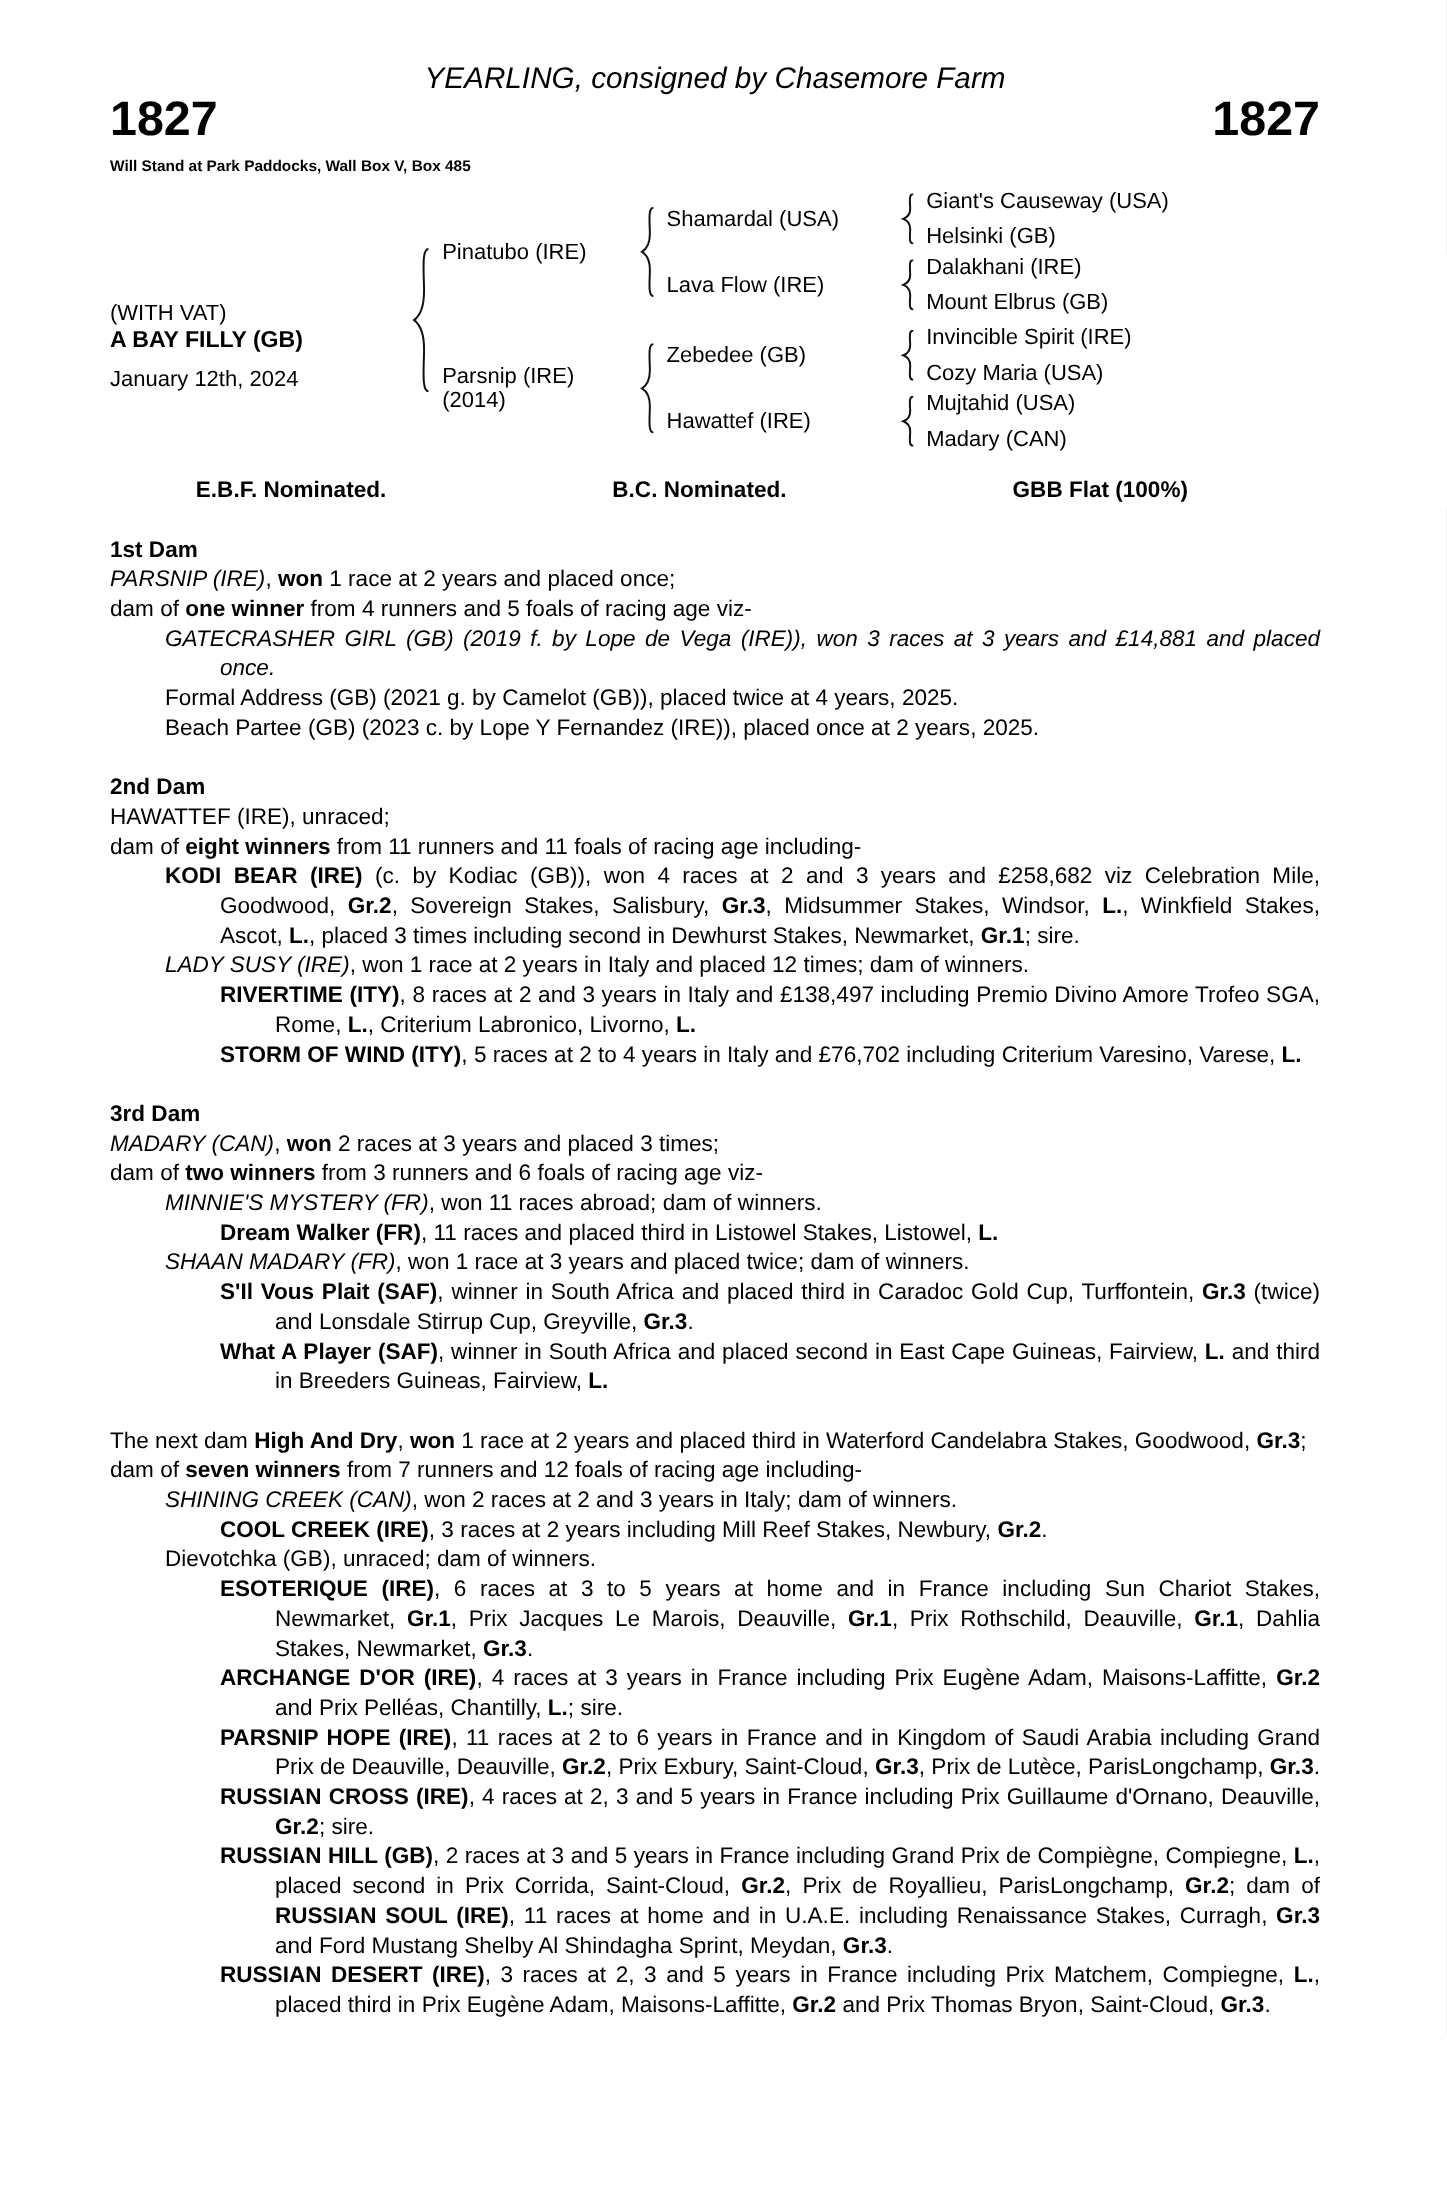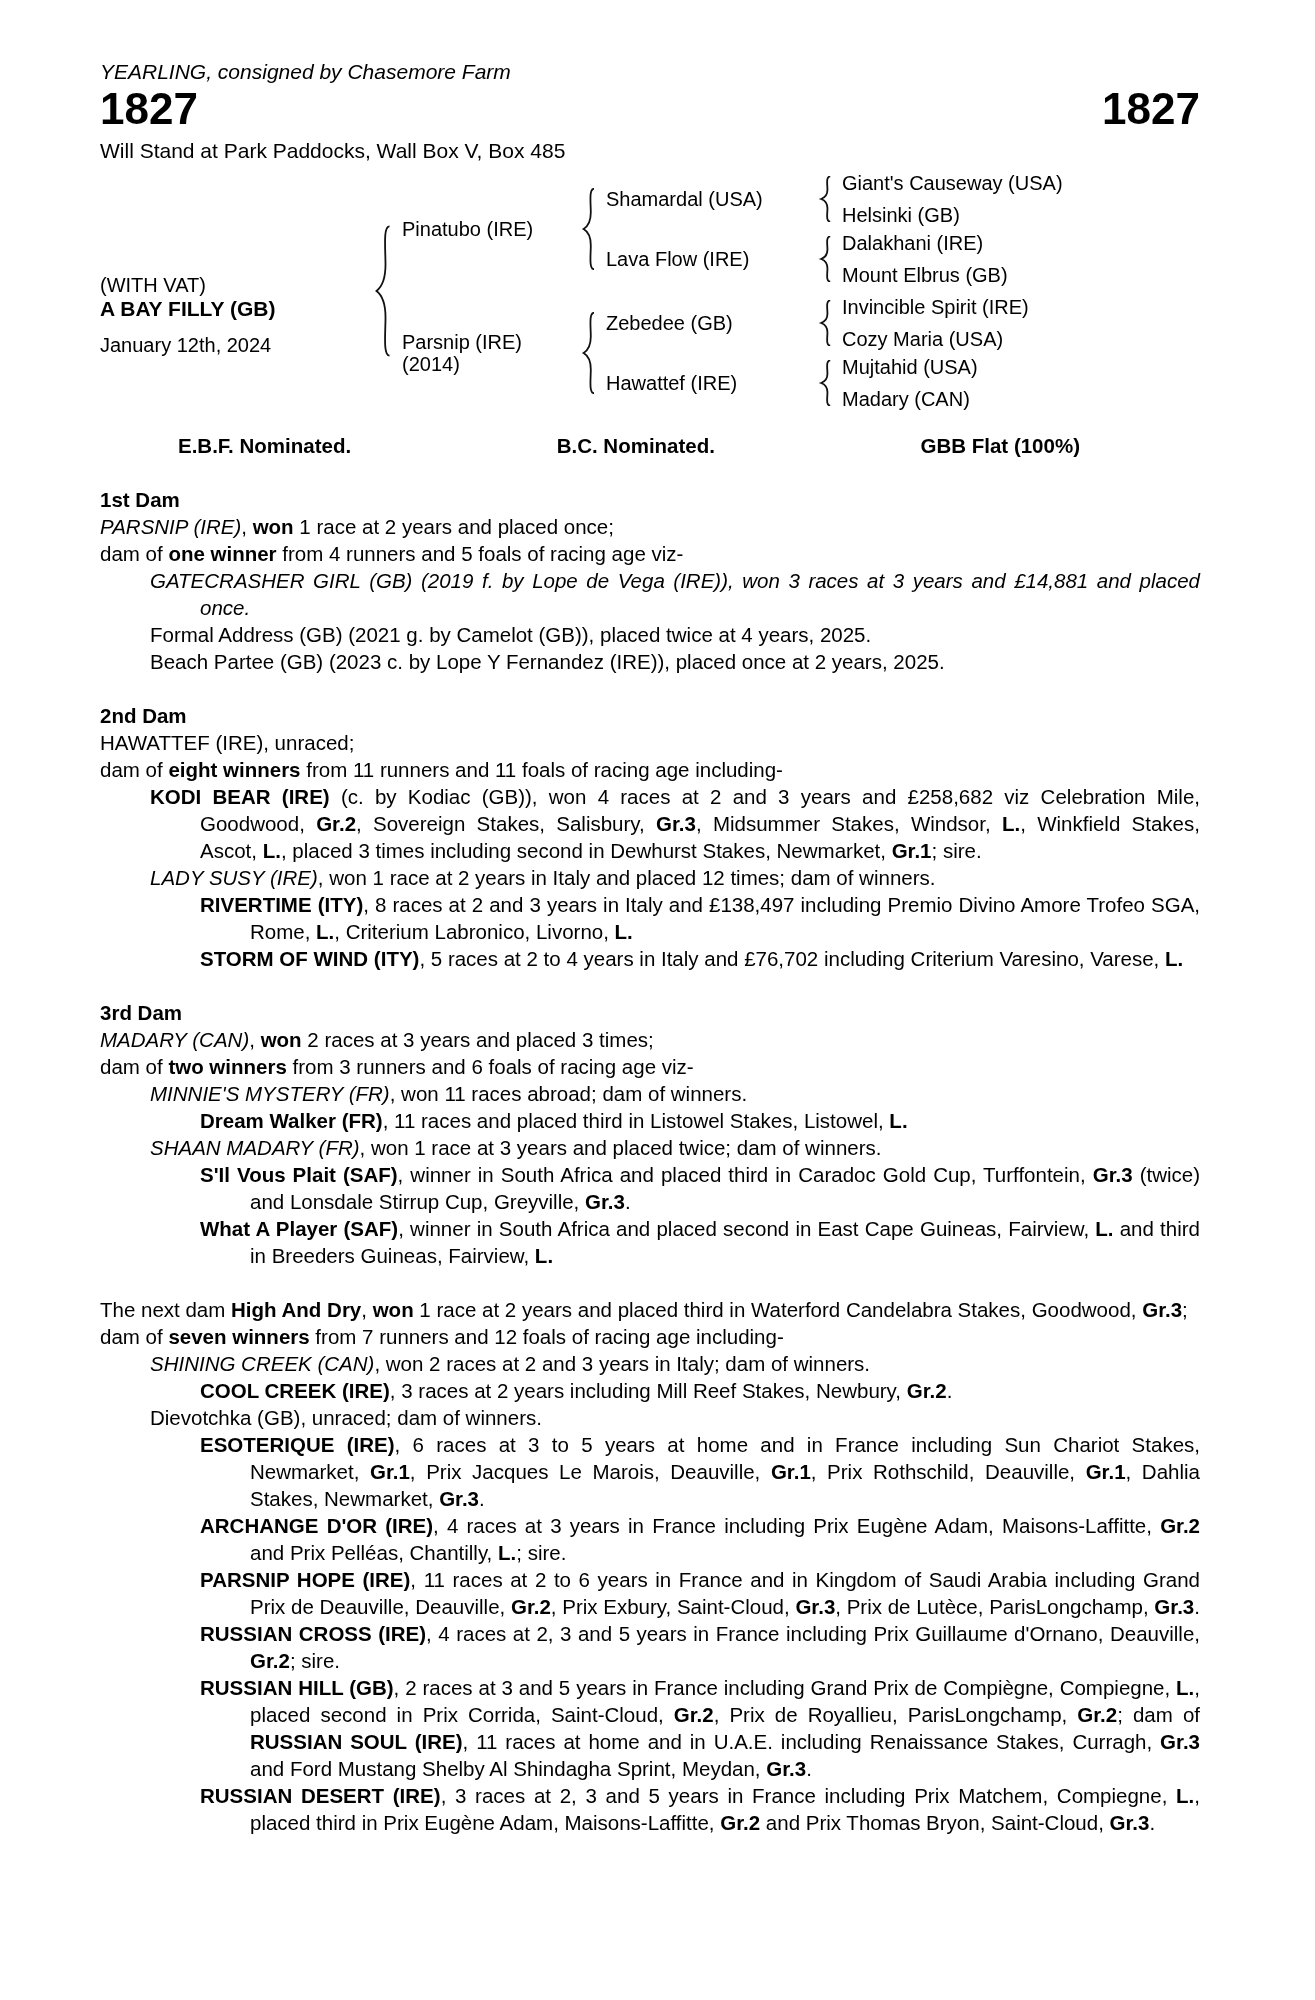--- a/index.html
+++ b/index.html
@@ -4,24 +4,24 @@
 <style>
   * { margin:0; padding:0; box-sizing:border-box; }
   html, body { background:#e8e8e8; }
   .page {
     position:relative; width:1315px; height:2000px; margin:0 auto;
     background:#ffffff; color:#000;
     font-family:"Liberation Sans", sans-serif;
     font-size:20.5px; line-height:27px;
     padding:58px 115px 20px 100px; overflow:hidden;
   }
-  .consignor { text-align:left; font-style:italic; font-size:21px; }
+  .consignor { text-align:center; font-style:italic; font-size:27px; }
   .lot-row { display:flex; justify-content:space-between; align-items:flex-start;
     font-weight:bold; font-size:44px; line-height:48px; margin-top:0px; }
-  .stand { font-weight:normal; font-size:21px; margin-top:4px; }
+  .stand { font-weight:bold; font-size:14px; margin-top:4px; }
 
   
   .pedigree { display:flex; align-items:center; margin-top:8px;
     font-size:20px; line-height:22px; }
   .ped-root { width:272px; margin-top:48px; }
   .ped-root .vat { margin-bottom:2px; }
   .ped-root .horse { font-weight:bold; font-size:21px; margin-bottom:14px; }
   .gen1 { display:flex; flex-direction:column; row-gap:10px; }
   .gen2 { display:flex; flex-direction:column; row-gap:6px; }
   .gen3 { display:flex; flex-direction:column; row-gap:10px; }

